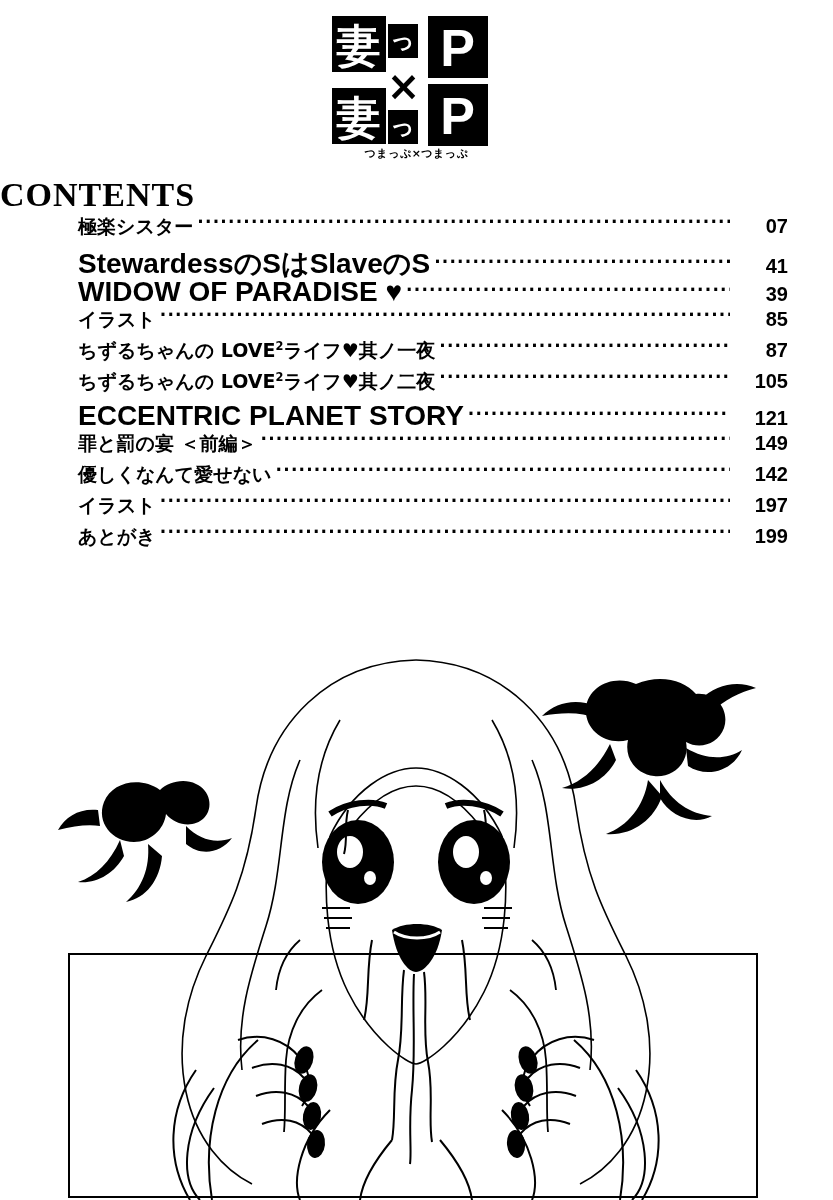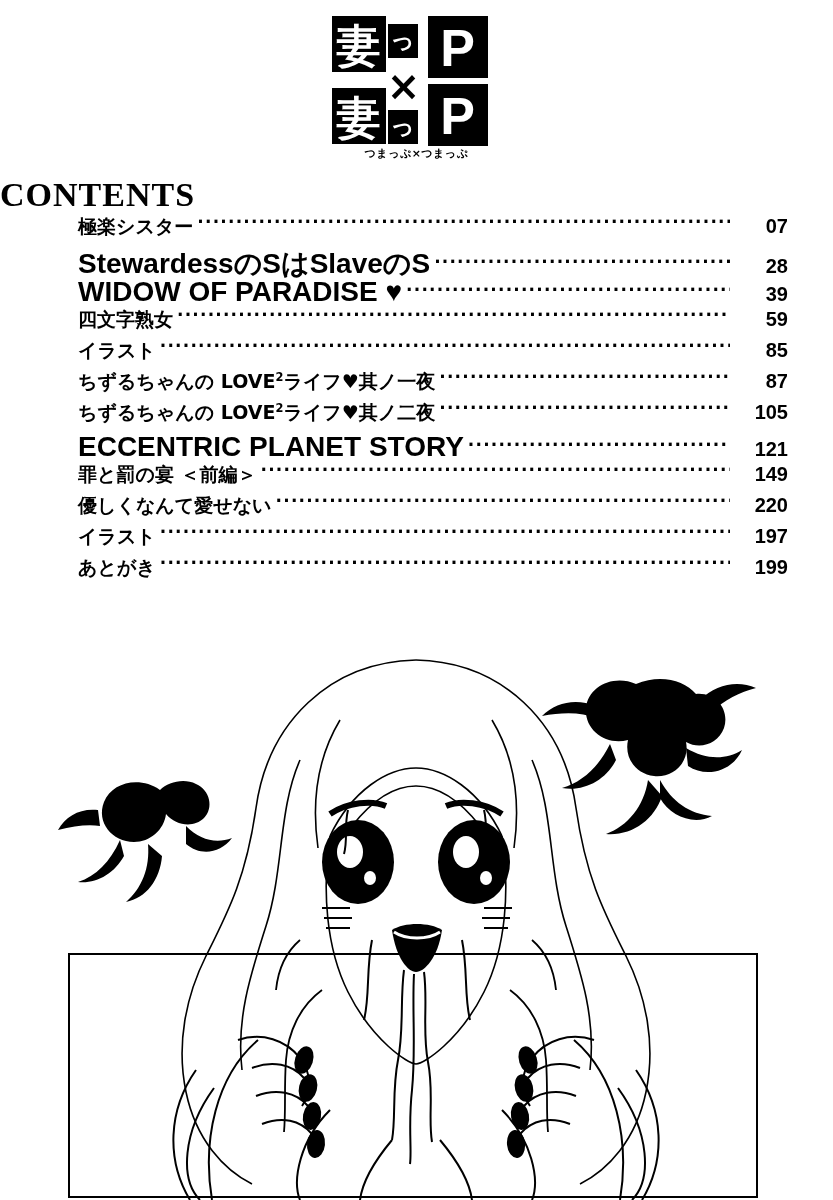--- a/index.html
+++ b/index.html
@@ -198,33 +198,28 @@
 
 <div class="toc" id="toc-root">
     <div class="toc-row">
       <span class="toc-title">極楽シスター</span>
       <span class="toc-leader"></span>
       <span class="toc-page">07</span>
     </div>
     <div class="toc-row latin">
       <span class="toc-title">StewardessのSはSlaveのS</span>
       <span class="toc-leader"></span>
-      <span class="toc-page">28</span>
+      <span class="toc-page">41</span>
     </div>
     <div class="toc-row latin">
       <span class="toc-title">WIDOW OF PARADISE ♥</span>
       <span class="toc-leader"></span>
       <span class="toc-page">39</span>
     </div>
     <div class="toc-row">
-      <span class="toc-title">四文字熟女</span>
-      <span class="toc-leader"></span>
-      <span class="toc-page">59</span>
-    </div>
-    <div class="toc-row">
       <span class="toc-title">イラスト</span>
       <span class="toc-leader"></span>
       <span class="toc-page">85</span>
     </div>
     <div class="toc-row">
       <span class="toc-title">ちずるちゃんの LOVE<sup>2</sup>ライフ♥其ノ一夜</span>
       <span class="toc-leader"></span>
       <span class="toc-page">87</span>
     </div>
     <div class="toc-row">
@@ -238,21 +233,21 @@
       <span class="toc-page">121</span>
     </div>
     <div class="toc-row">
       <span class="toc-title">罪と罰の宴 ＜前編＞</span>
       <span class="toc-leader"></span>
       <span class="toc-page">149</span>
     </div>
     <div class="toc-row">
       <span class="toc-title">優しくなんて愛せない</span>
       <span class="toc-leader"></span>
-      <span class="toc-page">220</span>
+      <span class="toc-page">142</span>
     </div>
     <div class="toc-row">
       <span class="toc-title">イラスト</span>
       <span class="toc-leader"></span>
       <span class="toc-page">197</span>
     </div>
     <div class="toc-row">
       <span class="toc-title">あとがき</span>
       <span class="toc-leader"></span>
       <span class="toc-page">199</span>

